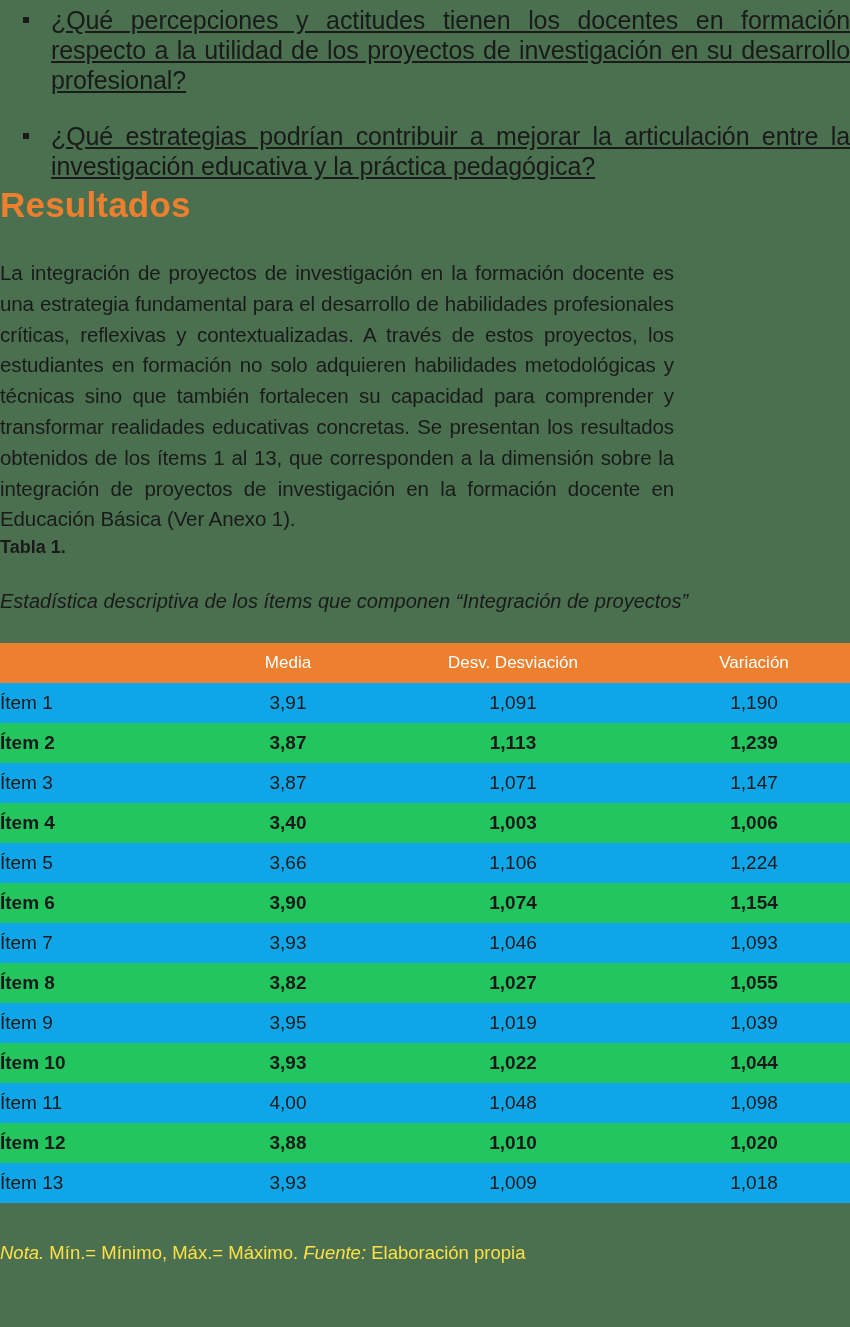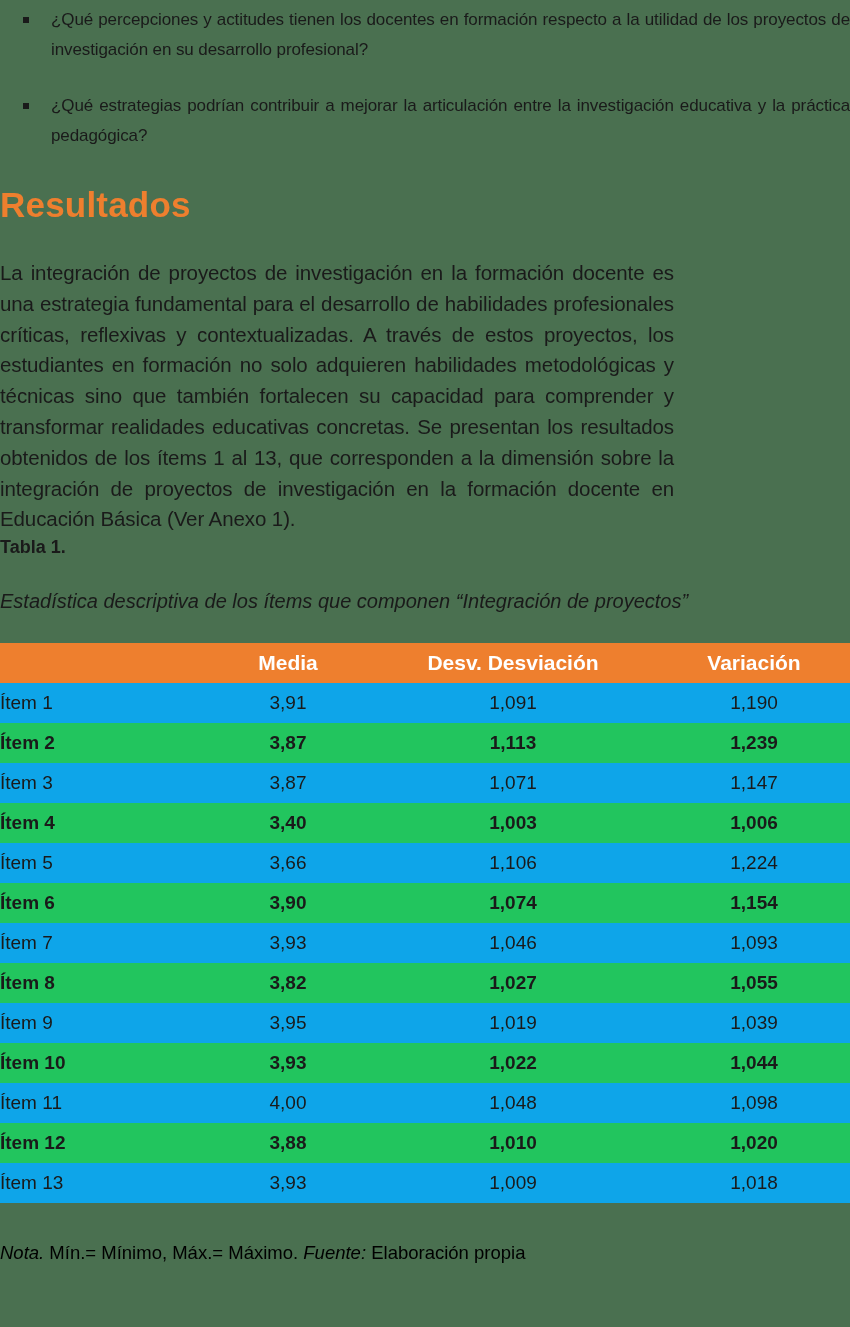--- a/index.html
+++ b/index.html
@@ -27,25 +27,26 @@
     padding: 0;
     position: absolute;
     top: 0;
     left: 0;
     width: 850px;
   }
   .question-item {
     position: relative;
     padding-left: 51px;
     margin-bottom: 26px;
-    font-size: 17px;
+    font-size: 25px;
     line-height: 30px;
     text-align: justify;
     color: #1a1a1a;
     letter-spacing: -0.1px;
+    text-decoration: underline;
   }
   .question-item:first-child { margin-top: 5px; }
   .bullet-marker {
     position: absolute;
     left: 23px;
     top: 12px;
     width: 6px;
     height: 6px;
     background: #1a1a1a;
     display: block;
@@ -127,22 +128,22 @@
   .col-item   { width: 208px; }
   .col-media  { width: 160px; }
   .col-desv   { width: 290px; }
   .col-var    { width: 192px; }
 
   .stats-table thead tr {
     background: #ee7f2e;
   }
   .stats-table thead th {
     color: #ffffff;
-    font-weight: bold;
-    font-size: 21px;
+    font-weight: normal;
+    font-size: 17px;
     text-align: center;
   }
   .stats-table thead th.th-blank { text-align: left; }
 
   .stats-table tbody tr.row-light { background: #0ea5e9; }
   .stats-table tbody tr.row-dark  { background: #22c55e; }
 
   .stats-table tbody tr.row-dark td { font-weight: bold; }
 
   .cell-item {
@@ -156,21 +157,21 @@
   }
 
   
   .table-note {
     position: absolute;
     top: 1240px;
     left: 0;
     margin: 0;
     font-size: 18.5px;
     line-height: 26px;
-    color: #000000;
+    color: #fde047;
   }
   .note-italic { font-style: italic; }
 </style>
 </head>
 <body>
 
 <div class="page">
 
   <ul class="question-list">
     <li class="question-item">

